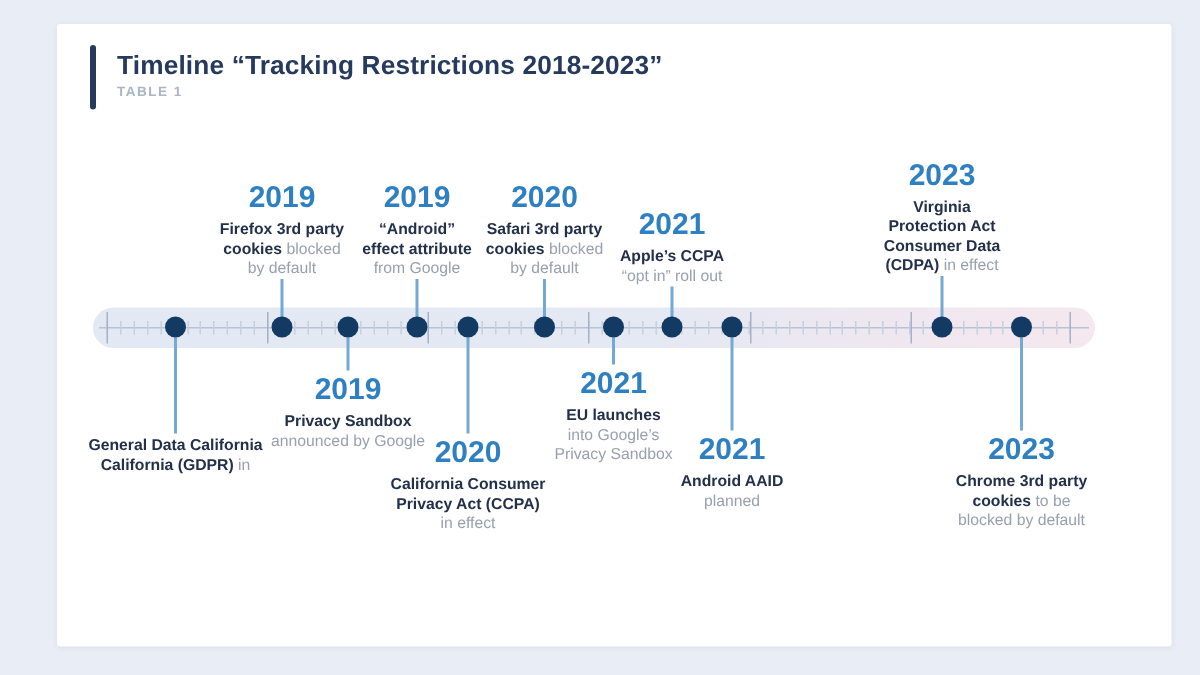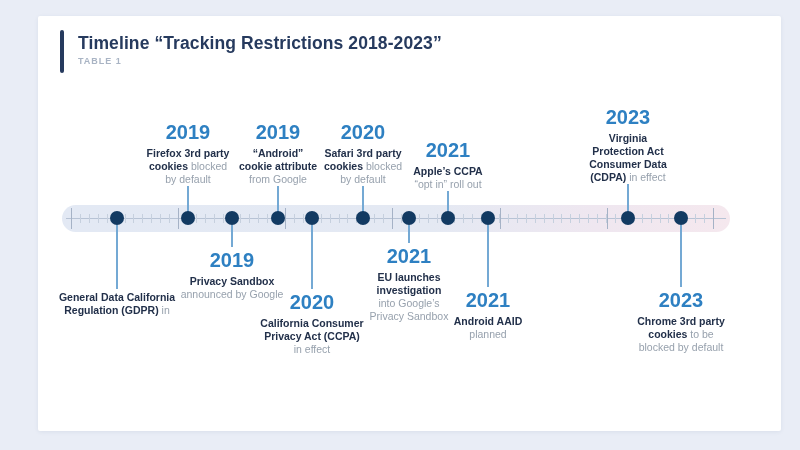--- a/index.html
+++ b/index.html
@@ -134,21 +134,21 @@
     <div class="tick major" style="left: 178px; top: 207.5px; height: 21px;"></div>
     <div class="tick major" style="left: 285px; top: 207.5px; height: 21px;"></div>
     <div class="tick major" style="left: 392px; top: 207.5px; height: 21px;"></div>
     <div class="tick major" style="left: 500px; top: 207.5px; height: 21px;"></div>
     <div class="tick major" style="left: 607px; top: 207.5px; height: 21px;"></div>
     <div class="tick major" style="left: 713px; top: 207.5px; height: 21px;"></div>
     <div class="conn" style="left: 116px; top: 225px; height: 64px;"></div>
     <div class="dot" style="left: 110px; top: 211px;"></div>
     <div class="event-label" style="left: 42px; top: 291px;">
       <div class="event-line"><span class="b">General Data California</span></div>
-      <div class="event-line"><span class="b">Regulation (GDPR)</span><span class="m"> in</span></div>
+      <div class="event-line"><span class="b">California (GDPR)</span><span class="m"> in</span></div>
     </div>
     <div class="conn" style="left: 187px; top: 186px; height: 27px;"></div>
     <div class="dot" style="left: 181px; top: 211px;"></div>
     <div class="event-label" style="left: 113px; top: 121px;">
       <div class="event-year">2019</div>
       <div class="event-line"><span class="b">Firefox 3rd party</span></div>
       <div class="event-line"><span class="b">cookies</span><span class="m"> blocked</span></div>
       <div class="event-line"><span class="m">by default</span></div>
     </div>
     <div class="conn" style="left: 231px; top: 225px; height: 22px;"></div>
@@ -156,21 +156,21 @@
     <div class="event-label" style="left: 157px; top: 249px;">
       <div class="event-year">2019</div>
       <div class="event-line"><span class="b">Privacy Sandbox</span></div>
       <div class="event-line"><span class="m">announced by Google</span></div>
     </div>
     <div class="conn" style="left: 277px; top: 186px; height: 27px;"></div>
     <div class="dot" style="left: 271px; top: 211px;"></div>
     <div class="event-label" style="left: 203px; top: 121px;">
       <div class="event-year">2019</div>
       <div class="event-line"><span class="b">“Android”</span></div>
-      <div class="event-line"><span class="b">cookie attribute</span></div>
+      <div class="event-line"><span class="b">effect attribute</span></div>
       <div class="event-line"><span class="m">from Google</span></div>
     </div>
     <div class="conn" style="left: 311px; top: 225px; height: 64px;"></div>
     <div class="dot" style="left: 305px; top: 211px;"></div>
     <div class="event-label" style="left: 237px; top: 291px;">
       <div class="event-year">2020</div>
       <div class="event-line"><span class="b">California Consumer</span></div>
       <div class="event-line"><span class="b">Privacy Act (CCPA)</span></div>
       <div class="event-line"><span class="m">in effect</span></div>
     </div>
@@ -180,21 +180,20 @@
       <div class="event-year">2020</div>
       <div class="event-line"><span class="b">Safari 3rd party</span></div>
       <div class="event-line"><span class="b">cookies</span><span class="m"> blocked</span></div>
       <div class="event-line"><span class="m">by default</span></div>
     </div>
     <div class="conn" style="left: 408px; top: 225px; height: 18px;"></div>
     <div class="dot" style="left: 402px; top: 211px;"></div>
     <div class="event-label" style="left: 334px; top: 245px;">
       <div class="event-year">2021</div>
       <div class="event-line"><span class="b">EU launches</span></div>
-      <div class="event-line"><span class="b">investigation</span></div>
       <div class="event-line"><span class="m">into Google’s</span></div>
       <div class="event-line"><span class="m">Privacy Sandbox</span></div>
     </div>
     <div class="conn" style="left: 447px; top: 191px; height: 22px;"></div>
     <div class="dot" style="left: 441px; top: 211px;"></div>
     <div class="event-label" style="left: 373px; top: 139px;">
       <div class="event-year">2021</div>
       <div class="event-line"><span class="b">Apple’s CCPA</span></div>
       <div class="event-line"><span class="m">“opt in” roll out</span></div>
     </div>

